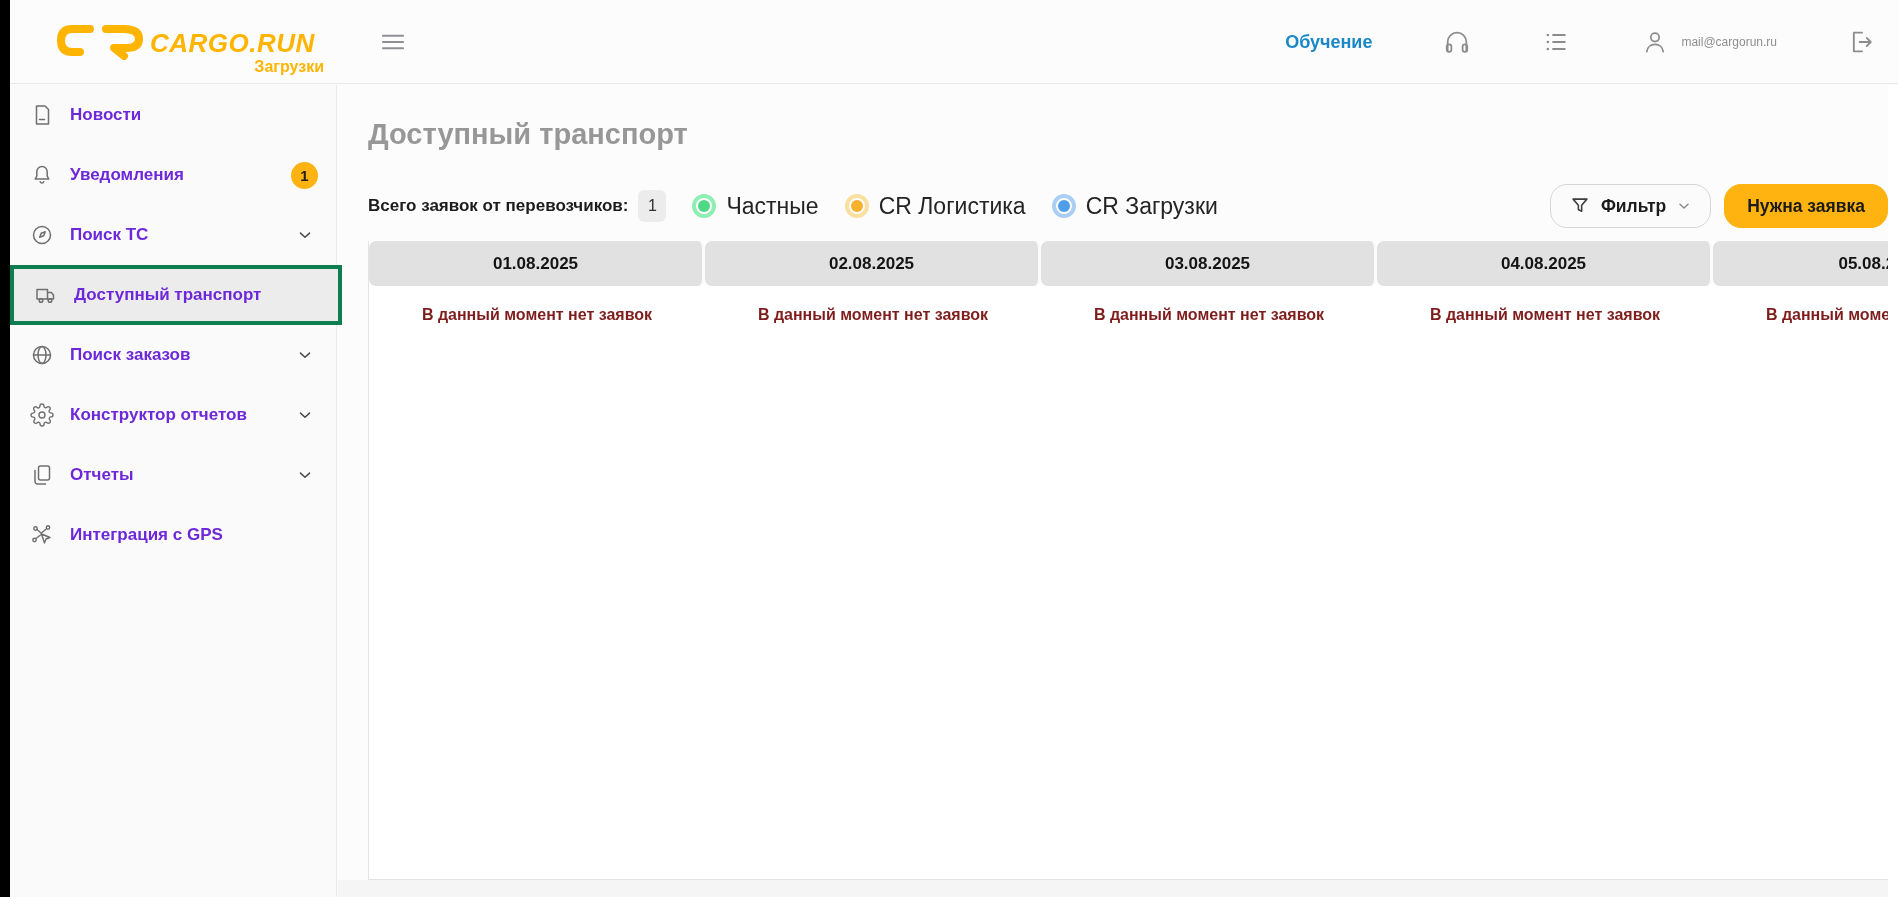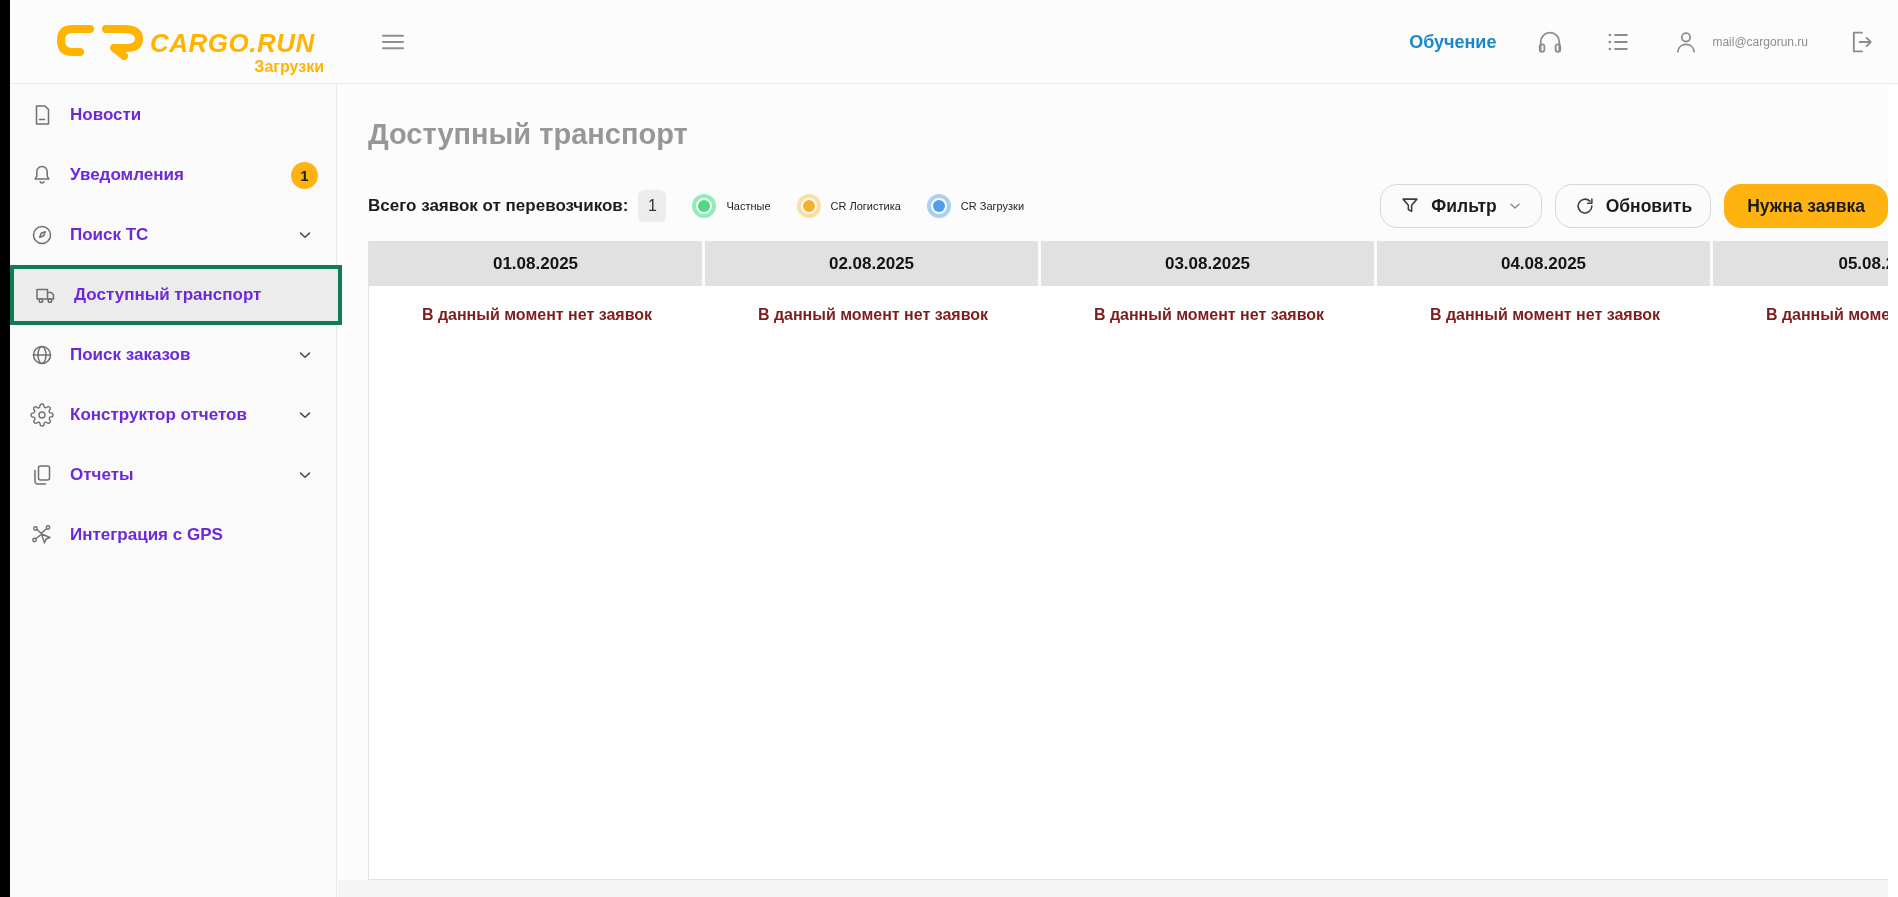--- a/index.html
+++ b/index.html
@@ -13,21 +13,21 @@
   
   .header { position:absolute; left:10px; top:0; width:1888px; height:84px; background:#fcfcfc;
             border-bottom:1px solid #e9e9e9; z-index:30; }
   .logo { position:absolute; left:38px; top:14px; width:260px; height:56px; cursor:pointer; }
   .logo-mark { position:absolute; left:8px; top:10px; }
   .logo-title { position:absolute; left:102px; top:14px; font-size:26px; font-weight:700; font-style:italic;
                 letter-spacing:0.5px; color:var(--brand); white-space:nowrap; }
   .logo-sub { position:absolute; left:0; top:44px; width:276px; text-align:right; font-size:16px;
               font-weight:700; color:var(--brand); }
   .hamburger { position:absolute; left:368px; top:27px; width:30px; height:30px; color:#8e8e94; cursor:pointer; }
-  .header-right { position:absolute; right:22px; top:0; height:84px; display:flex; align-items:center; gap:40px; }
+  .header-right { position:absolute; right:22px; top:0; height:84px; display:flex; align-items:center; gap:71px; }
   .training-link { color:var(--link); font-size:18px; font-weight:700; cursor:pointer; }
   .hicon { color:#8c8c8c; width:28px; height:28px; cursor:pointer; display:block; }
   .user-block { display:flex; align-items:center; gap:12px; cursor:pointer; }
   .user-email { color:#8e8e8e; font-size:12px; }
 
   
   .sidebar { position:absolute; left:10px; top:85px; width:327px; height:812px; background:#fafafa;
              border-right:1px solid #eaeaea; z-index:20; }
   .side-item { position:relative; height:60px; display:flex; align-items:center; padding-left:20px; cursor:pointer; }
   .side-item .s-icon { width:24px; height:24px; color:#6f6f6f; flex:0 0 24px; }
@@ -43,36 +43,36 @@
 
   .toolbar { position:absolute; left:30px; top:98px; right:10px; height:46px; display:flex;
              align-items:center; justify-content:space-between; }
   .legend-row { display:flex; align-items:center; }
   .total-label { font-size:17px; font-weight:700; color:#1c1c1c; white-space:nowrap; }
   .total-chip { margin-left:10px; min-width:28px; height:32px; background:#ececec; border-radius:6px;
                 display:flex; align-items:center; justify-content:center; font-size:16px; color:#333; padding:0 7px; }
   .legend-item { display:flex; align-items:center; margin-left:26px; }
   .radio-dot { width:24px; height:24px; border-radius:50%; display:flex; align-items:center; justify-content:center; }
   .radio-dot .dot-core { width:12px; height:12px; border-radius:50%; }
-  .legend-label { margin-left:10px; font-size:11px; color:#242424; white-space:nowrap; }
+  .legend-label { margin-left:10px; font-size:23px; color:#242424; white-space:nowrap; }
 
   .btn-row { display:flex; align-items:center; gap:13px; }
   .btn { height:44px; border-radius:17px; display:flex; align-items:center; justify-content:center;
          font-size:17.5px; font-weight:700; color:#1b1b1b; cursor:pointer; white-space:nowrap; }
   .btn.ghost { background:#fbfbfb; border:1px solid #d7d7d7; padding:0 18px; gap:10px; }
   .btn.primary { background:var(--accent); border:1px solid var(--accent); padding:12px 22px; }
   .btn .b-icon { width:22px; height:22px; color:#3d3d3d; }
   .btn .b-chevron { width:16px; height:16px; color:#8a8a8a; }
 
   
   .table-card { position:absolute; left:30px; top:156px; width:1520px; height:639px; background:#fff;
                 border-left:1px solid #e3e3e3; border-bottom:1px solid #e3e3e3; overflow:hidden; }
   .t-head { display:flex; height:45px; width:1680px; }
   .t-hcell { flex:0 0 336px; background:#e1e1e1; border-right:3px solid #fbfbfb; display:flex;
-             align-items:center; justify-content:center; font-size:17px; font-weight:700; color:#141414; }
+             align-items:center; justify-content:center; font-size:17px; font-weight:700; color:#141414;border-radius:7px; }
   .t-hcell:last-child { border-right:none; }
   .t-body { display:flex; width:1680px; }
   .t-bcell { flex:0 0 336px; padding-top:20px; text-align:center; font-size:16px; font-weight:600; color:#7f1d1d;
              white-space:nowrap; overflow:hidden; }
   .below-table { position:absolute; left:0; top:795px; width:1560px; height:17px; background:#f5f5f5; }
 
   .scroll-strip { position:absolute; right:0; top:85px; width:10px; height:812px; background:#ffffff; z-index:35; }
 
   svg { display:block; }
 </style>
@@ -280,29 +280,20 @@
               <path d="M4.5 4.5h15l-5.7 6.8v6.5l-3.6-2v-4.5z"></path>
             </svg>
           </span>
           <span>Фильтр</span>
           <span class="b-chevron">
             <svg width="16" height="16" viewBox="0 0 24 24" fill="none" stroke="currentColor" stroke-width="2.2" stroke-linecap="round" stroke-linejoin="round">
                 <path d="M6 9.5l6 5.5 6-5.5"></path>
               </svg>
           </span>
         </div>
-        <div class="btn ghost">
-          <span class="b-icon">
-            <svg width="22" height="22" viewBox="0 0 24 24" fill="none" stroke="currentColor" stroke-width="1.7" stroke-linecap="round" stroke-linejoin="round">
-              <path d="M19.5 12a7.5 7.5 0 1 1-2.2-5.3"></path>
-                <path d="M19.5 4.5V9H15"></path>
-            </svg>
-          </span>
-          <span>Обновить</span>
-        </div>
         <div class="btn primary">
           <span>Нужна заявка</span>
         </div>
       </div>
     </div>
 
     <div class="table-card">
       <div class="t-head">
         <div class="t-hcell">01.08.2025</div>
         <div class="t-hcell">02.08.2025</div>

